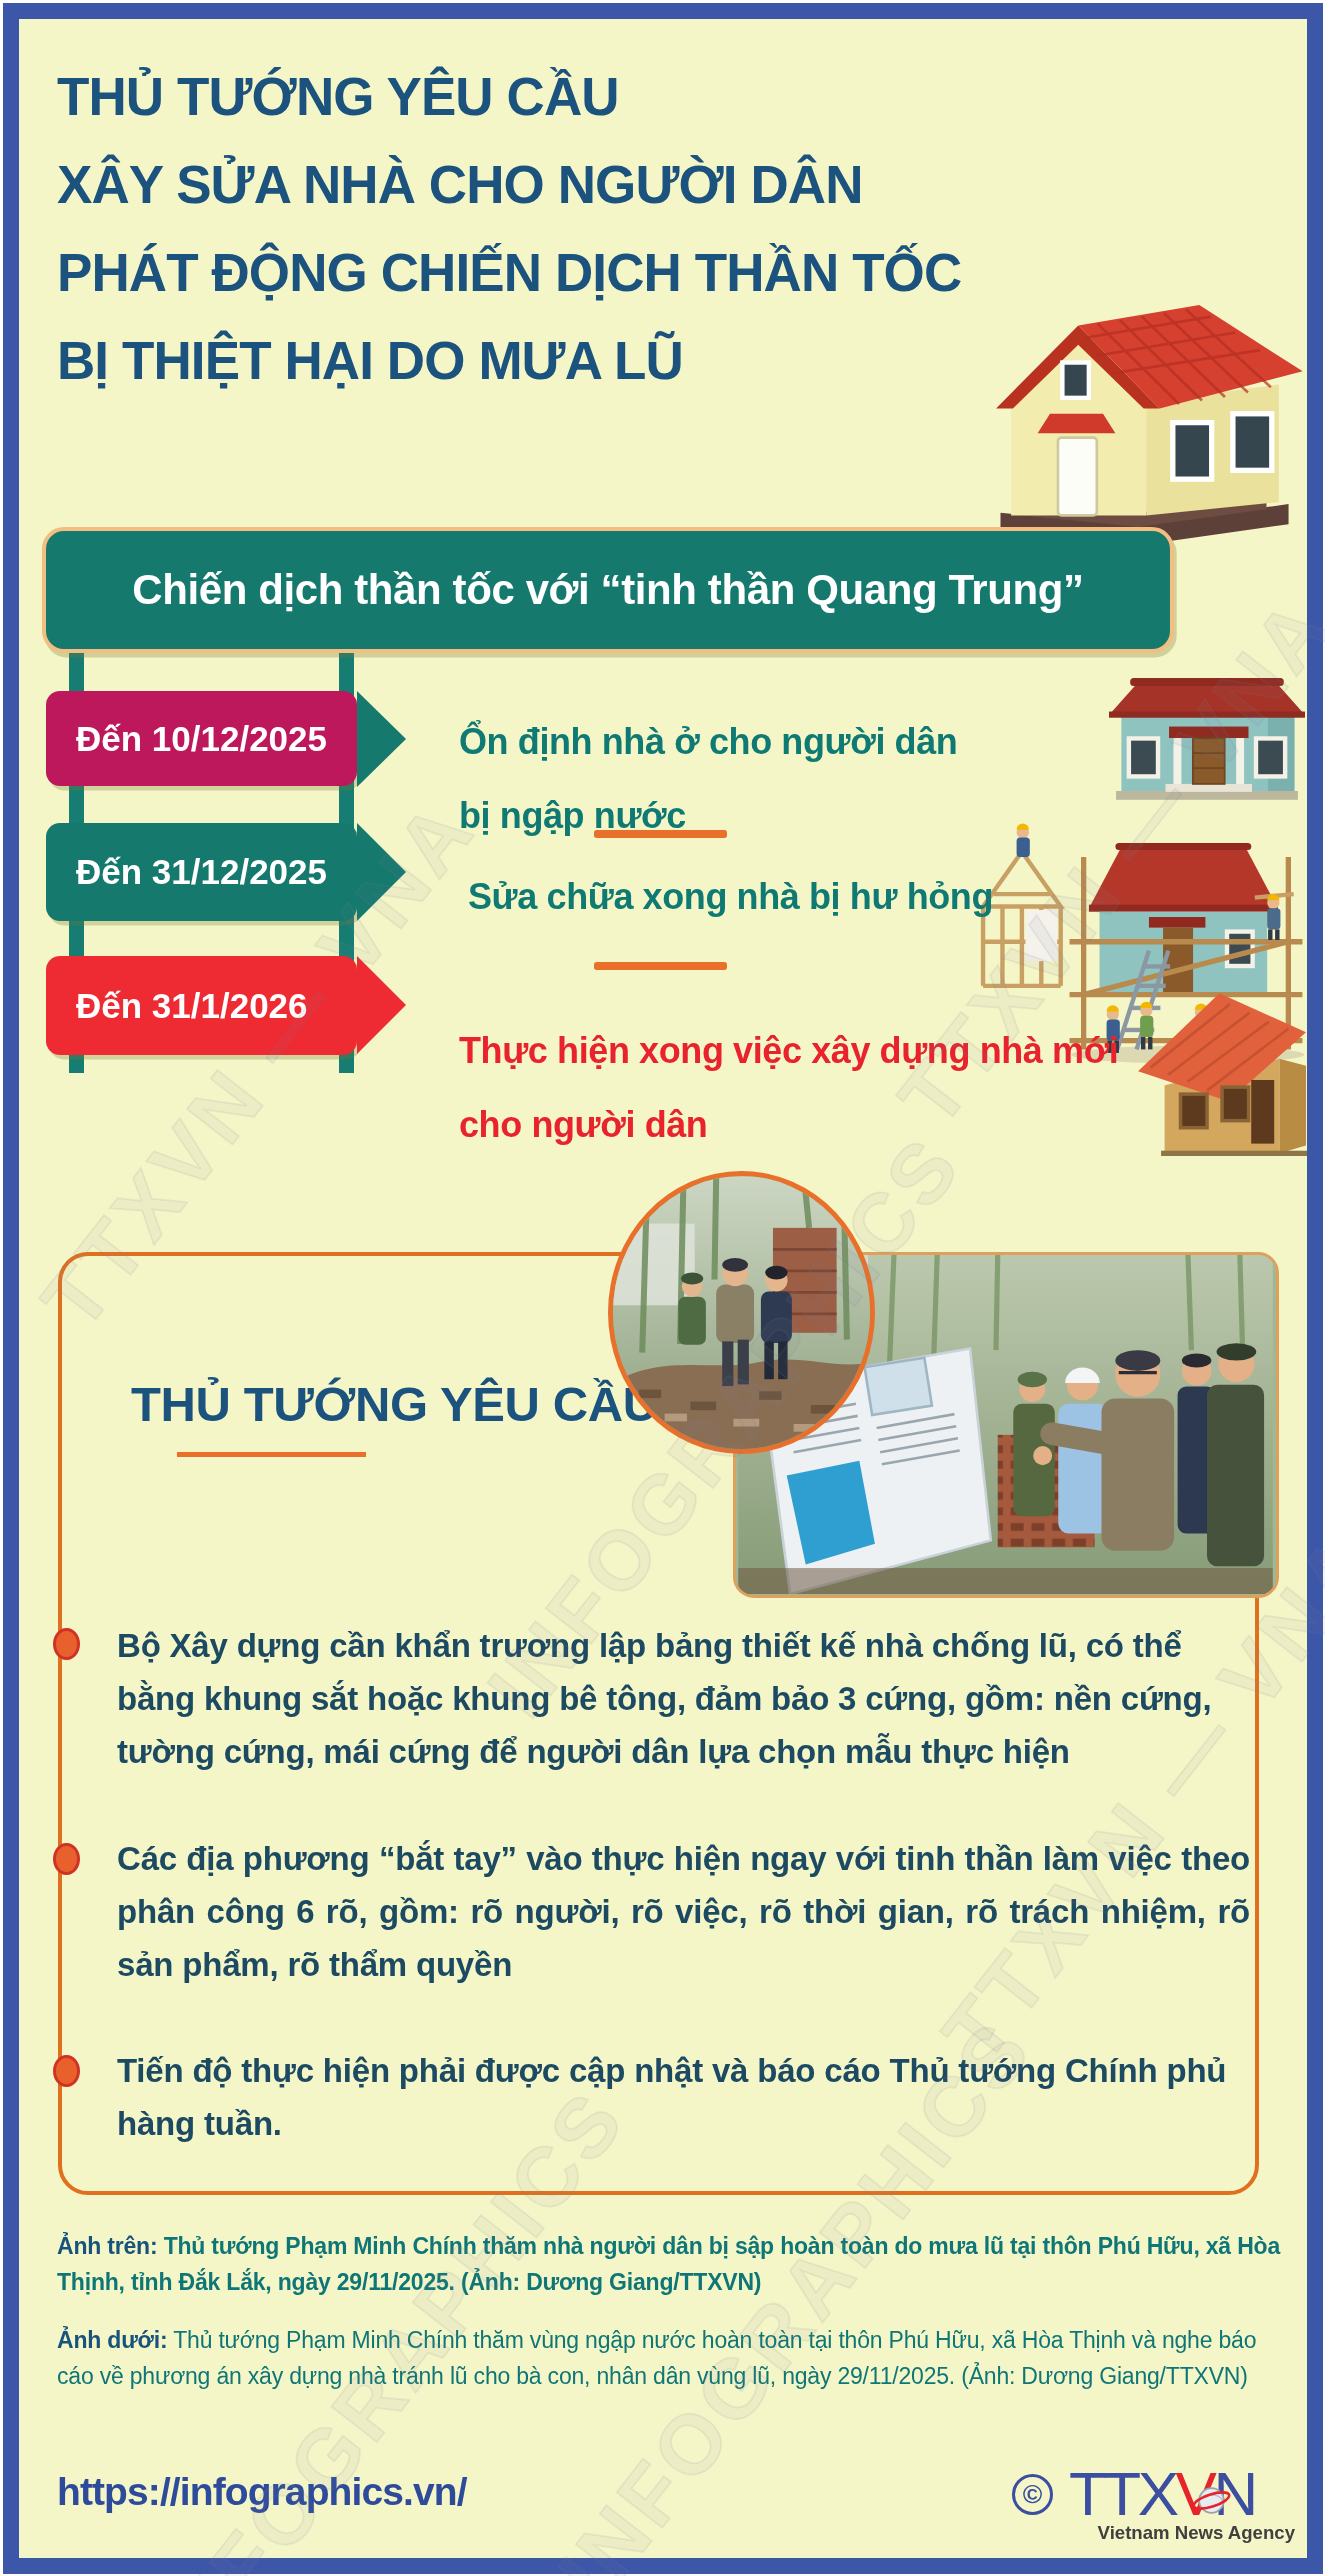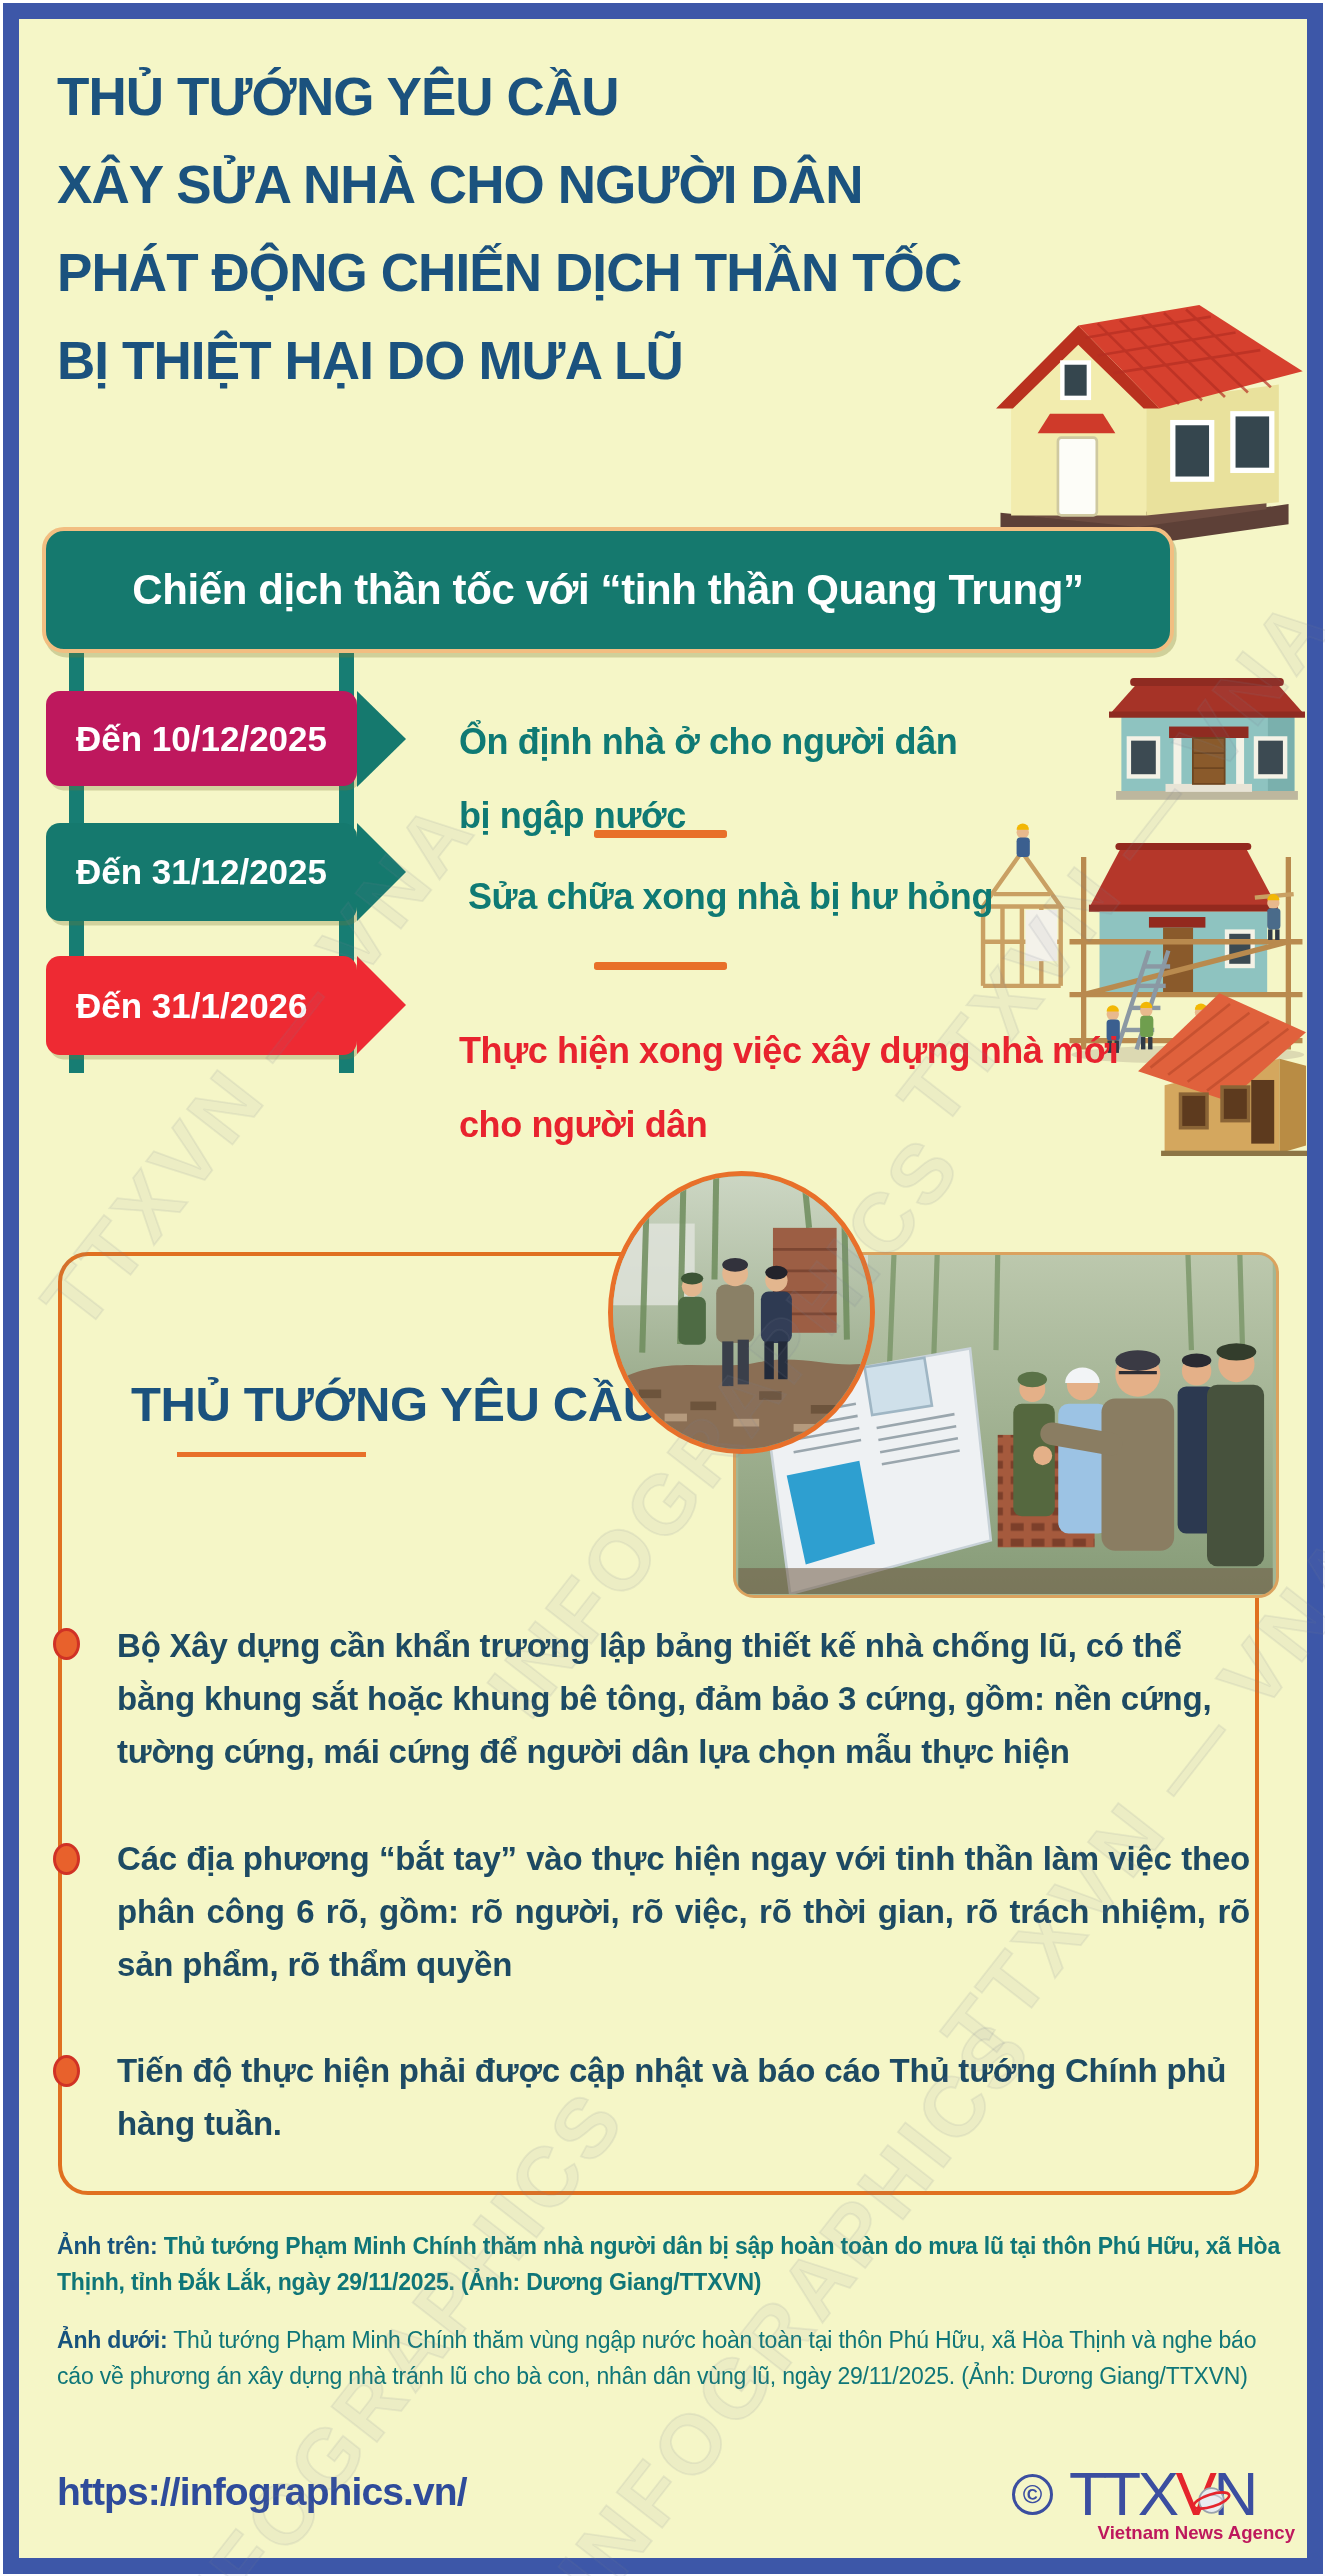--- a/index.html
+++ b/index.html
@@ -100,21 +100,21 @@
   .copyright { position:absolute; left:1012px; top:2474px; width:41px; height:41px;
                box-sizing:border-box; border:3.5px solid #3b4ea0; border-radius:50%;
                color:#3b4ea0; font-size:26.5px; font-weight:bold; display:flex;
                align-items:center; justify-content:center; z-index:3; }
   .logo { position:absolute; left:1069px; top:2465px; width:226px; 
           font-size:62px; line-height:57px; font-weight:normal; letter-spacing:-3.5px;
           color:#3b4ea0; z-index:3; }
   .logo .red { color:#e5242c; }
   .logo-globe { position:absolute; left:1191px; top:2482px; width:41px; height:37px; z-index:4; }
   .tagline { position:absolute; left:1069px; top:2522px; width:226px; text-align:right;
-             font-size:18.6px; font-weight:bold; color:#be185d; z-index:3; }
+             font-size:18.6px; font-weight:bold; color:#404040; z-index:3; }
 </style>
 </head>
 <body>
 
 <div class="page">
   <div class="bg"></div>
 
   <div class="wm wm1">TTXVN — VNA</div>
   <div class="wm wm2">INFOGRAPHICS</div>
   <div class="wm wm3">INFOGRAPHICS</div>

